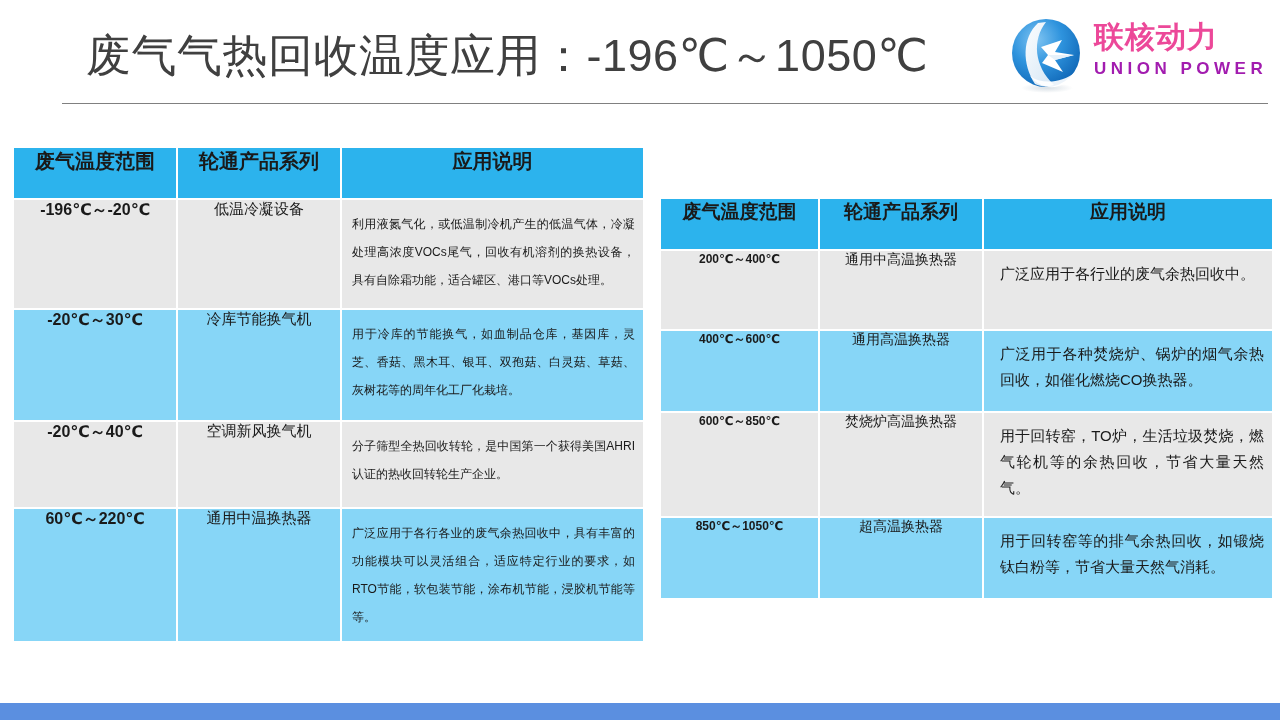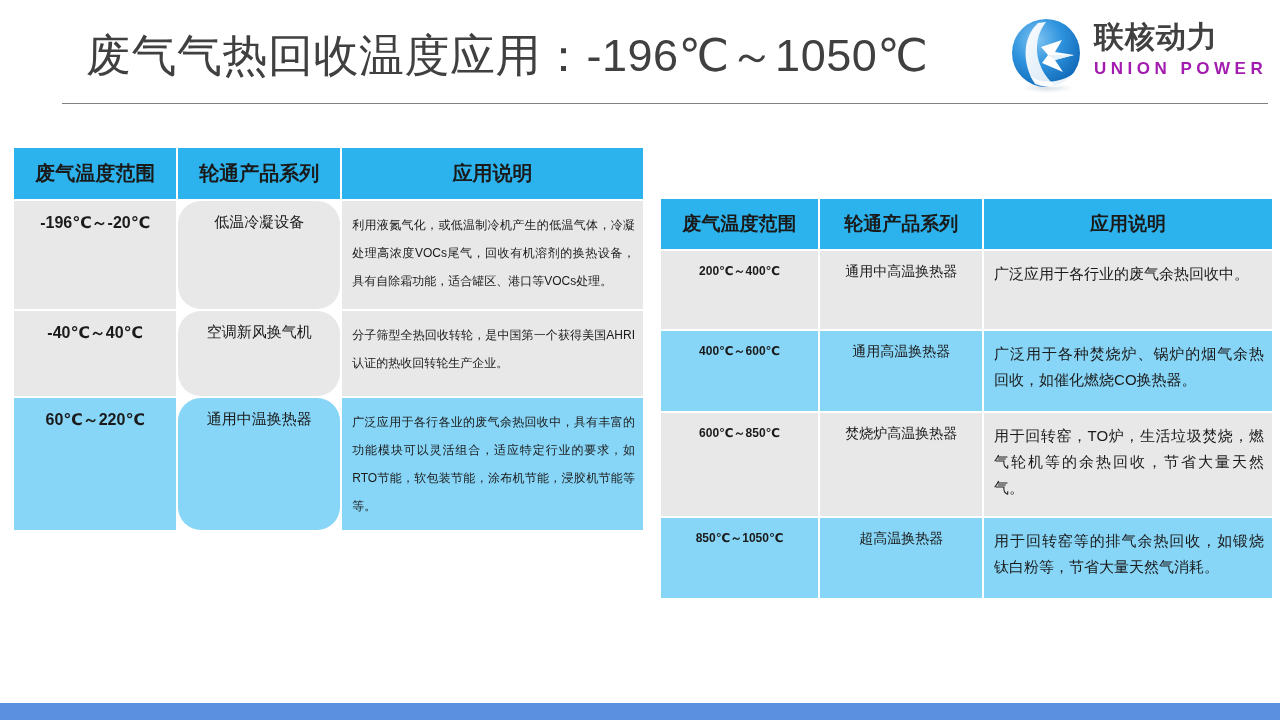--- a/index.html
+++ b/index.html
@@ -22,31 +22,31 @@
   #title-rule {
     position: absolute; left: 62px; top: 99px; width: 1206px; height: 1px;
     background: #808080;
   }
 
   
   #logo-block { position: absolute; left: 1008px; top: 14px; width: 262px; height: 80px; }
   #logo-mark  { position: absolute; left: 0px; top: 2px; width: 78px; height: 78px; }
   #logo-text  { position: absolute; left: 86px; top: 6px; width: 176px; }
   #logo-cn {
-    font-size: 30px; line-height: 34px; font-weight: 700; color: #404040;
+    font-size: 30px; line-height: 34px; font-weight: 700; color: #ec4899;
     letter-spacing: 1px; white-space: nowrap;
   }
   #logo-en {
     font-size: 17px; line-height: 22px; font-weight: 700; color: #a21caf;
     letter-spacing: 4.5px; white-space: nowrap; margin-top: 4px;
   }
 
   
   .tbl { position: absolute; border-collapse: separate; border-spacing: 2px; }
-  .tbl td, .tbl th { vertical-align: top; padding: 12px; }
+  .tbl td, .tbl th { vertical-align: top; padding: 0; }
 
   .hcell {
     background: #2CB3ED;
     color: #1a1a1a;
     font-weight: 700;
     text-align: center;
     vertical-align: middle;
   }
   .rowA { background: #E8E8E8; }
   .rowB { background: #87D6F7; }
@@ -58,32 +58,32 @@
     text-align: center; color: #1a1a1a;
   }
   .c-desc {
     text-align: justify; text-align-last: left; color: #1a1a1a;
   }
 
   
   #tbl-left { left: 12px; top: 146px; width: 633px; }
   #tbl-left .hcell { height: 50px; font-size: 20px; }
   #tbl-left .c-range { font-size: 16px; }
-  #tbl-left .c-prod  { font-size: 15px; border-radius: 23px; }
+  #tbl-left .c-prod  { font-size: 15px; }
   #tbl-left .c-desc  { font-size: 12px; line-height: 28px; padding: 10px 8px 10px 10px; }
   #tbl-left col.k1 { width: 163px; }
   #tbl-left col.k2 { width: 163px; }
   #tbl-left col.k3 { width: 303px; }
 
   
   #tbl-right { left: 659px; top: 197px; width: 615px; }
   #tbl-right .hcell { height: 50px; font-size: 19px; }
   #tbl-right .c-range { font-size: 12px; }
   #tbl-right .c-prod  { font-size: 14px; margin-top: 32px; }
-  #tbl-right .c-desc  { font-size: 15px; line-height: 26px; padding: 10px 8px 10px 10px; margin-left: 32px; }
+  #tbl-right .c-desc  { font-size: 15px; line-height: 26px; padding: 10px 8px 10px 16px; margin-left: 32px; }
   #tbl-right col.k1 { width: 158px; }
   #tbl-right col.k2 { width: 163px; }
   #tbl-right col.k3 { width: 290px; }
 
   .padcell { padding: 14px 8px 10px 8px; }
 
   
   #tbl-left tr.r0 td { height: 108px; }
   #tbl-left tr.r1 td { height: 110px; }
   #tbl-left tr.r2 td { height: 85px; }
@@ -154,22 +154,27 @@
         <th class="hcell">轮通产品系列</th>
         <th class="hcell">应用说明</th>
       </tr>
     </thead>
     <tbody>
       <tr class="r0">
         <td class="rowA c-range padcell">-196℃～-20℃</td>
         <td class="rowA c-prod  padcell">低温冷凝设备</td>
         <td class="rowA c-desc">利用液氮气化，或低温制冷机产生的低温气体，冷凝处理高浓度VOCs尾气，回收有机溶剂的换热设备，具有自除霜功能，适合罐区、港口等VOCs处理。</td>
       </tr>
+      <tr class="r1">
+        <td class="rowB c-range padcell">-20℃～30℃</td>
+        <td class="rowB c-prod  padcell">冷库节能换气机</td>
+        <td class="rowB c-desc">用于冷库的节能换气，如血制品仓库，基因库，灵芝、香菇、黑木耳、银耳、双孢菇、白灵菇、草菇、灰树花等的周年化工厂化栽培。</td>
+      </tr>
       <tr class="r2">
-        <td class="rowA c-range padcell">-40℃～40℃</td>
+        <td class="rowA c-range padcell">-20℃～40℃</td>
         <td class="rowA c-prod  padcell">空调新风换气机</td>
         <td class="rowA c-desc">分子筛型全热回收转轮，是中国第一个获得美国AHRI认证的热收回转轮生产企业。</td>
       </tr>
       <tr class="r3">
         <td class="rowB c-range padcell">60℃～220℃</td>
         <td class="rowB c-prod  padcell">通用中温换热器</td>
         <td class="rowB c-desc">广泛应用于各行各业的废气余热回收中，具有丰富的功能模块可以灵活组合，适应特定行业的要求，如RTO节能，软包装节能，涂布机节能，浸胶机节能等等。</td>
       </tr>
     </tbody>
   </table>

